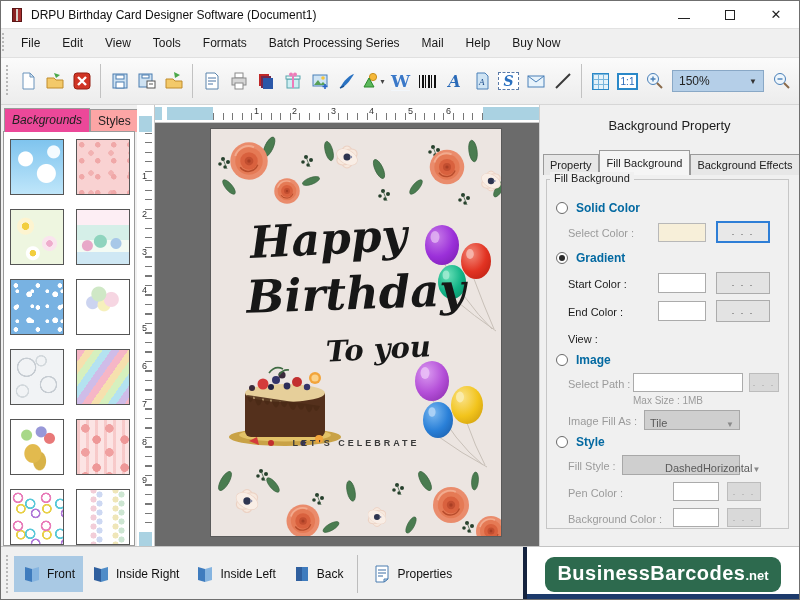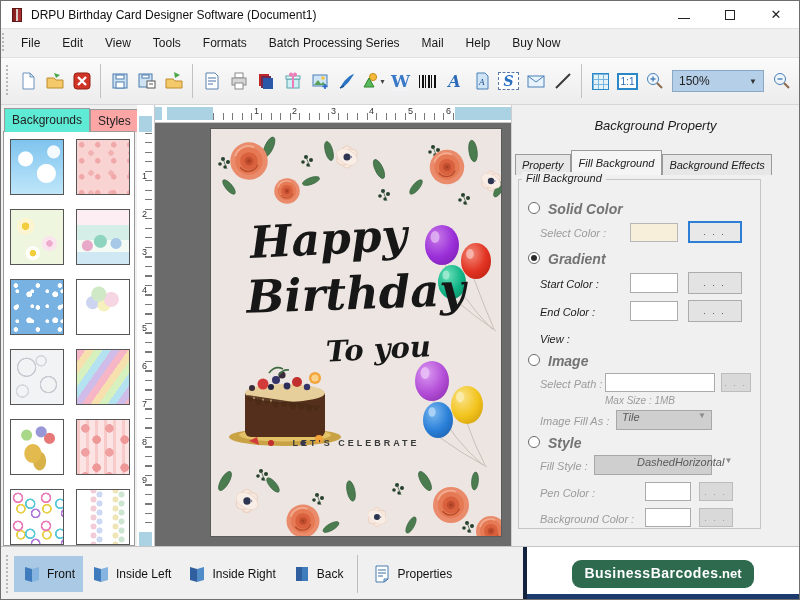--- a/index.html
+++ b/index.html
@@ -51,21 +51,21 @@
   .ddmark { font-size:8px; color:#444; margin-left:1px; }
 
   
   .main { height:441px; display:flex; }
 
   
   .left-panel { width:136px; background:#f0f0f0; position:relative; }
   .lp-tabs { display:flex; align-items:flex-end; height:27px; padding-left:3px; }
   .lp-tab { font-size:12px; padding:4px 7px; background:#fca5a5; border:1px solid #9a9a9a;
             border-bottom:none; color:#222; }
-  .lp-tab.active { background:#5eead4; height:24px; z-index:2; }
+  .lp-tab.active { background:#ec4899; height:24px; z-index:2;font-style:italic; }
   .lp-body { position:absolute; left:2px; right:2px; top:26px; bottom:0;
              background:#fff; border:1px solid #9a9a9a; padding:7px 6px;
              display:grid; grid-template-columns:54px 54px; grid-auto-rows:56px;
              column-gap:12px; row-gap:14px; overflow:hidden; }
   .thumb { width:54px; height:56px; border:1px solid #555; }
   .t1 { background-image:radial-gradient(circle at 28% 35%,#fff 7px,rgba(255,255,255,0) 8px),
         radial-gradient(circle at 68% 62%,#fff 9px,rgba(255,255,255,0) 10px),
         radial-gradient(circle at 82% 22%,#f4fbff 6px,rgba(255,255,255,0) 7px),
         linear-gradient(#7fc4ee,#bfe6fa); }
   .t2 { background-color:#f9d2d2;
@@ -144,66 +144,66 @@
   .ct-happy { left:0; top:88px; width:235px; font-size:44px; transform:rotate(-3deg); }
   .ct-birthday { left:0; top:142px; width:290px; font-size:45px; transform:rotate(-2deg); }
   .ct-toyou { left:85px; top:206px; width:165px; font-size:29px; transform:rotate(-3deg); }
   .ct-tagline { left:0; top:310px; width:290px; font-family:"Liberation Sans",sans-serif;
           font-style:normal; font-weight:bold; font-size:9px; letter-spacing:3px; color:#3a3a3a; }
   .cake-svg { position:absolute; left:8px; top:224px; }
   .balloons-top { position:absolute; left:203px; top:92px; }
   .balloons-bot { position:absolute; left:188px; top:222px; }
 
   
-  .right-panel { width:288px; background:#f0f0f0; border-left:1px solid #cfcfcf; position:relative;
-                 font-size:11px;font-style:italic; }
+  .right-panel { width:260px; background:#f0f0f0; border-left:1px solid #cfcfcf; position:relative;
+                 font-size:11px; }
   .rp-title { position:absolute; top:13px; left:0; width:100%; text-align:center;
               font-size:13px; color:#1c1c1c; }
   .rp-tabs { position:absolute; top:45px; left:3px; display:flex; align-items:flex-end; }
   .rp-tab { padding:4px 6px; font-size:11px; background:#e7e7e7; border:1px solid #9a9a9a;
             border-bottom:none; color:#222; white-space:nowrap; }
   .rp-tab.active { background:#f5f5f5; padding:6px 7px; z-index:2; }
   .rp-group { position:absolute; left:6px; top:74px; width:243px; height:350px;
               border:1px solid #c6c6c6; }
   .rp-group-label { position:absolute; left:10px; top:67px; background:#f0f0f0; padding:0 4px;
               color:#222; z-index:3; }
   .radio { width:12px; height:12px; border:1px solid #6a6a6a; border-radius:50%; background:#fff;
            display:inline-block; position:absolute; }
   .radio.sel::after { content:''; display:block; width:6px; height:6px; margin:2px;
            border-radius:50%; background:#2a2a2a; }
-  .rp-radio-label { position:absolute; font-weight:bold; color:#737373; font-size:14px; }
+  .rp-radio-label { position:absolute; font-weight:bold; color:#0369a1; font-size:12px; }
   .rp-label { position:absolute; color:#1c1c1c; }
   .rp-label.dis { color:#9b9b9b; }
   .swatch { position:absolute; border:1px solid #b8b8b8; background:#fff; }
   .btn-dots { position:absolute; background:#e3e3e3; border:1px solid #acacac; color:#444;
               font-size:9px; letter-spacing:2px; display:flex; align-items:center; justify-content:center; }
   .btn-dots.focus { border:2px solid #2e7ed6; background:#e8e8e8; }
   .btn-dots.dis { background:#d9d9d9; color:#9a9a9a; border-color:#bcbcbc; }
   .spin { position:absolute; background:#fff; border:1px solid #7a7a7a; display:flex; }
   .spin .val { flex:1; padding:3px 4px; font-size:11px; color:#111; }
   .spin .arrows { width:16px; border-left:1px solid #b8b8b8; display:flex; flex-direction:column; }
   .spin .arrows div { flex:1; font-size:6px; color:#444; display:flex; align-items:center; justify-content:center;
               background:#e8e8e8; }
   .field { position:absolute; background:#fff; border:1px solid #ababab; }
   .dd { position:absolute; background:#cfcfcf; border:1px solid #a8a8a8; color:#5a5a5a;
-        display:flex; align-items:flex-start; padding:0 5px; font-size:11px; }
+        display:flex; align-items:flex-end; padding:0 5px; font-size:11px; }
   .dd .arr { margin-left:auto; font-size:8px; color:#8a8a8a; }
 
   
   .bottombar { height:55px; background:#f0f0f0; border-top:1px solid #c4c4c4;
                display:flex; align-items:center; padding-left:4px; position:relative; }
   .page-btn { display:flex; align-items:center; gap:5px; padding:8px 8px; font-size:12px; color:#111; }
   .page-btn.active { background:#a9c9e4; }
   .bsep { width:1px; height:38px; background:#bdbdbd; margin:0 6px; }
   .branding { position:absolute; right:0; top:0; bottom:0; width:276px; background:#fff;
               border-left:4px solid #15233e; display:flex; align-items:center; justify-content:center; }
   .branding .navy { position:absolute; left:0; right:0; bottom:0; height:7px; background:#1c3a6b; }
   .badge { background:#2d6a4e; border-radius:9px; padding:5px 12px 7px; color:#fff;
            display:flex; align-items:baseline; }
-  .badge .big { font-size:14px; font-weight:bold; letter-spacing:.5px; }
+  .badge .big { font-size:20px; font-weight:bold; letter-spacing:.5px; }
   .badge .small { font-size:13px; font-weight:bold; }
 </style>
 </head>
 <body>
 
 <div class="window">
 
   <div class="titlebar">
     <span class="app-icon">
         <span class="gift"></span>
@@ -653,31 +653,31 @@
     <span class="gripper"></span>
     <div class="page-btn active">
       <svg width="20" height="20">
           <path d="M3 3l7 2v13l-7-2z" fill="#3f7cbe"></path>
           <path d="M17 3l-7 2v13l7-2z" fill="#85b4e0"></path>
         </svg>
       <span>Front</span>
     </div>
     <div class="page-btn">
       <svg width="20" height="20">
+          <path d="M3 3l7 2v13l-7-2z" fill="#2f5f9e"></path>
+          <path d="M17 3l-7 2v13l7-2z" fill="#4f8cc8"></path>
+        </svg>
+      <span>Inside Right</span>
+    </div>
+    <div class="page-btn">
+      <svg width="20" height="20">
           <path d="M3 3l7 2v13l-7-2z" fill="#3f7cbe"></path>
           <path d="M17 3l-7 2v13l7-2z" fill="#85b4e0"></path>
         </svg>
       <span>Inside Left</span>
-    </div>
-    <div class="page-btn">
-      <svg width="20" height="20">
-          <path d="M3 3l7 2v13l-7-2z" fill="#2f5f9e"></path>
-          <path d="M17 3l-7 2v13l7-2z" fill="#4f8cc8"></path>
-        </svg>
-      <span>Inside Right</span>
     </div>
     <div class="page-btn">
       <svg width="20" height="20">
           <path d="M4 3h12v14H4z" fill="#3f7cbe"></path>
           <path d="M4 3h6v14H4z" fill="#2f5f9e"></path>
         </svg>
       <span>Back</span>
     </div>
     <span class="bsep"></span>
     <div class="page-btn">

